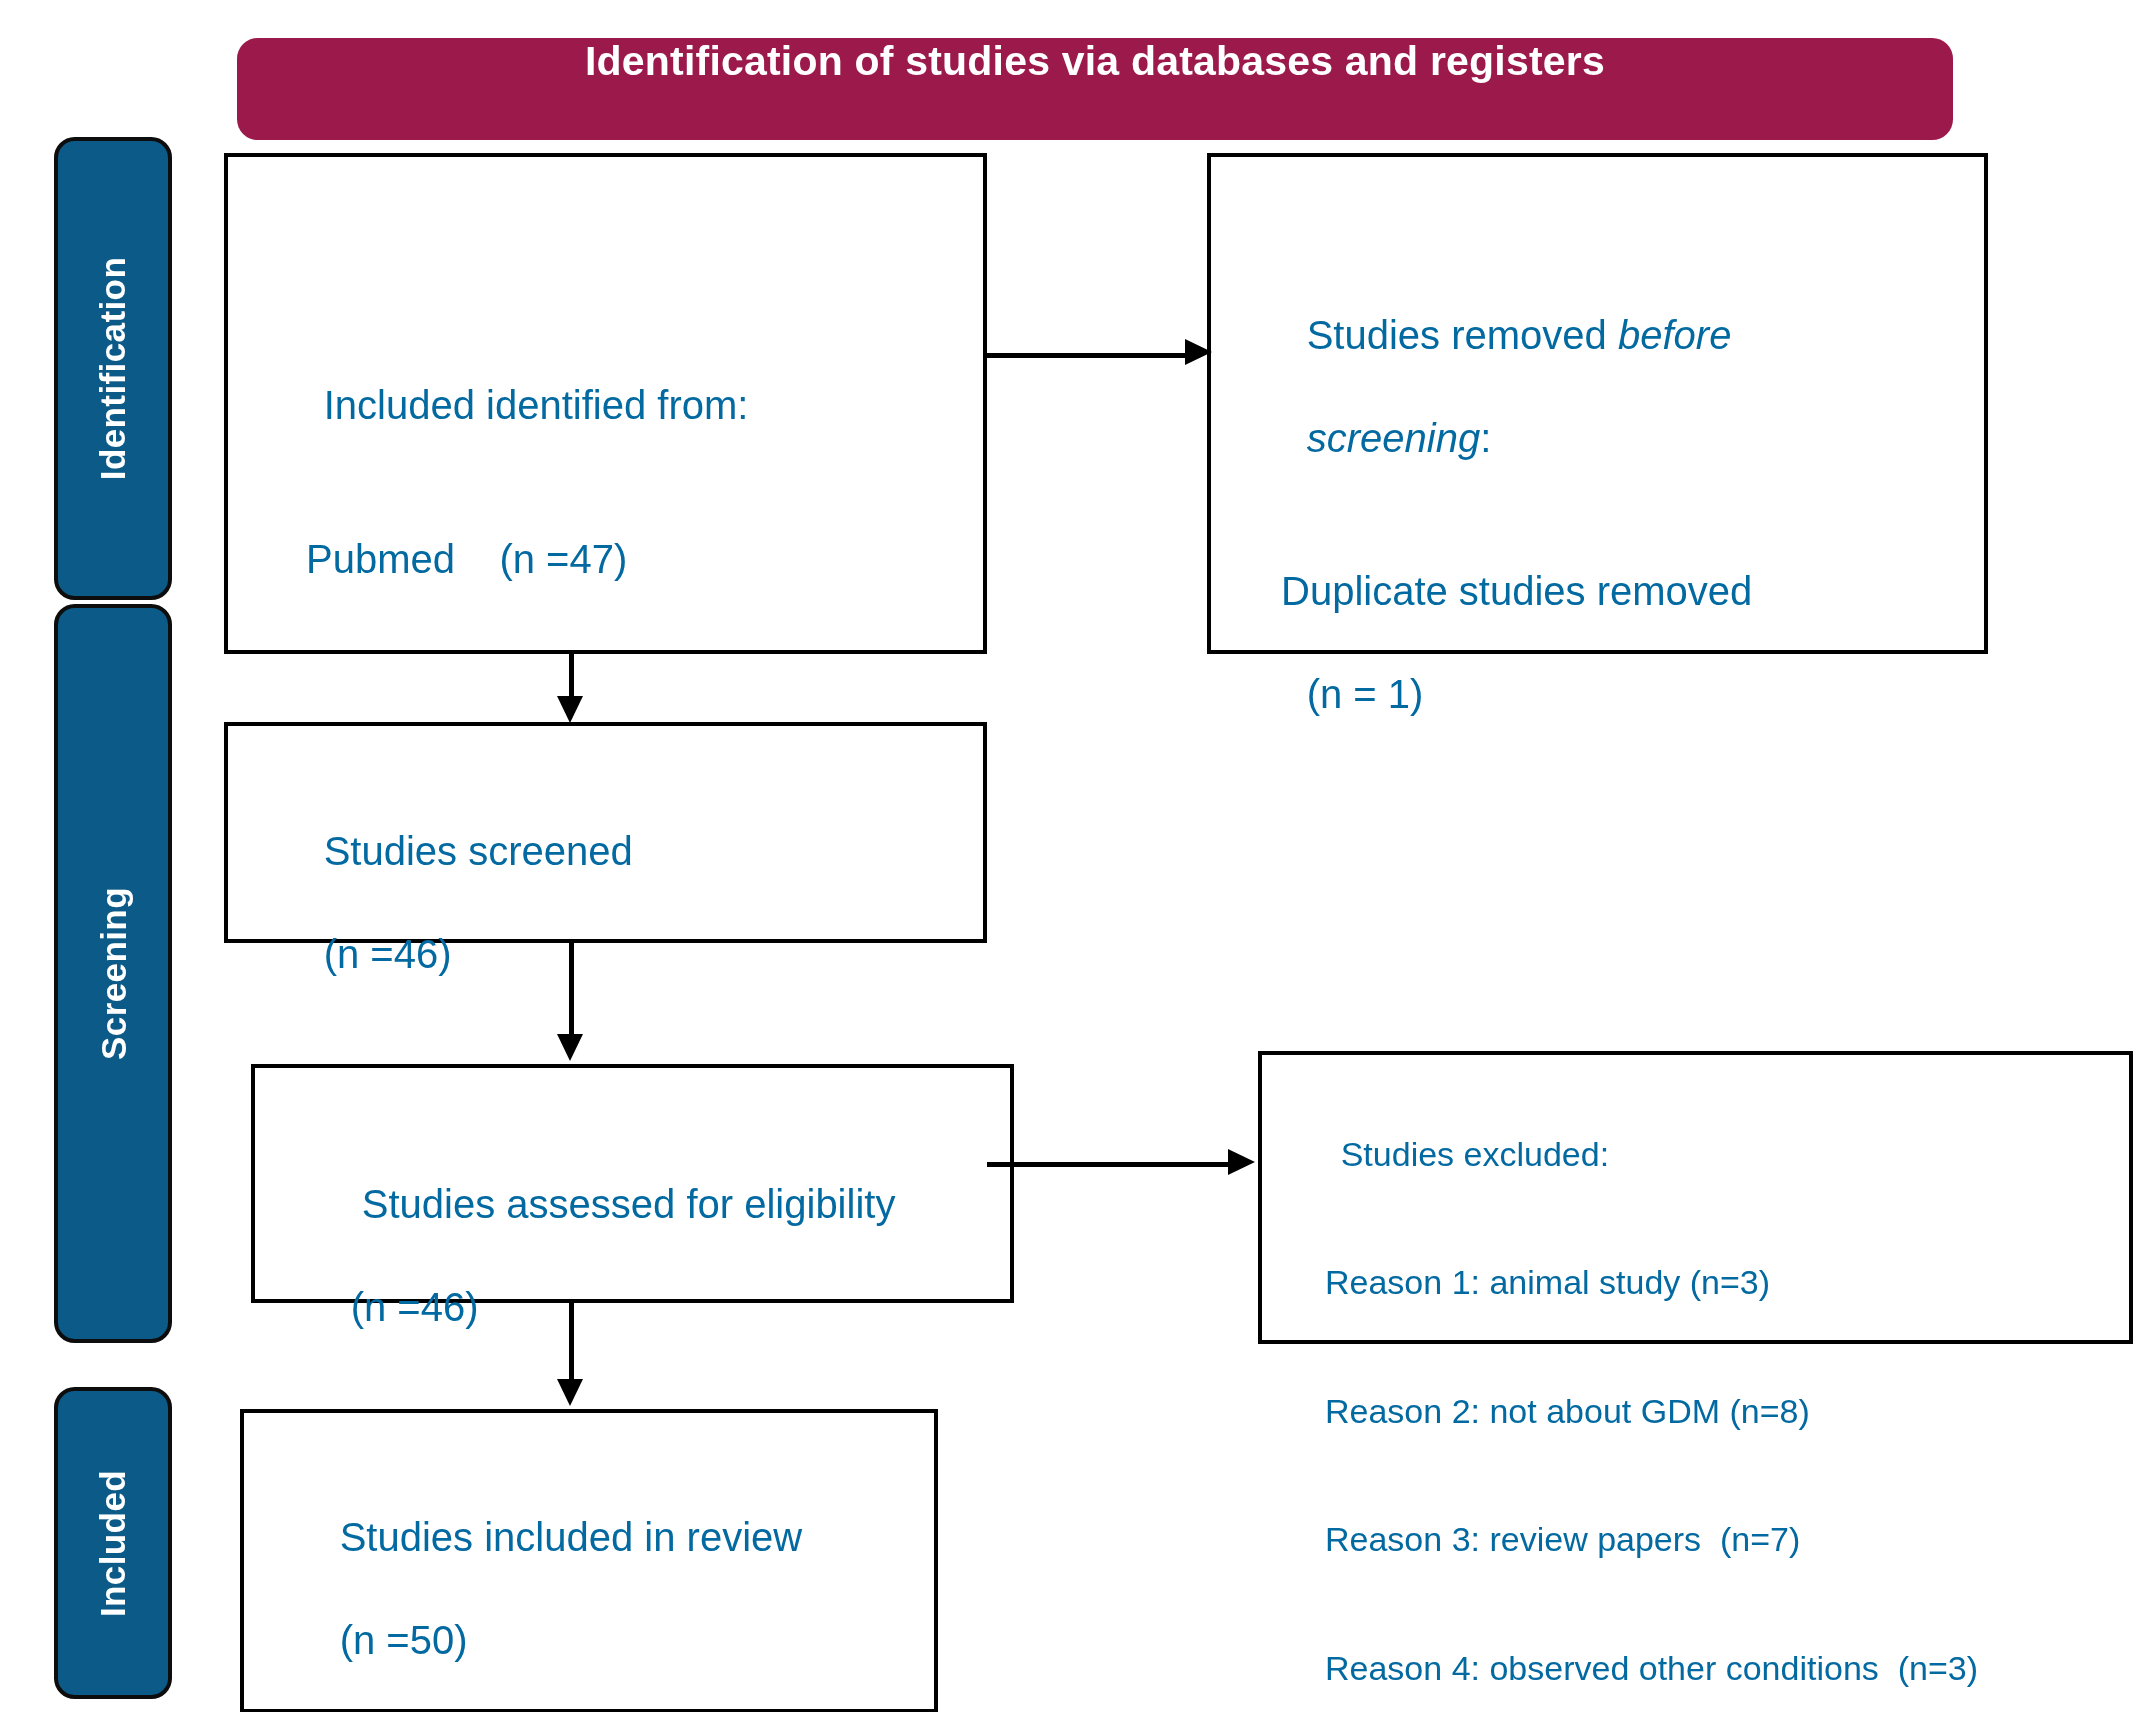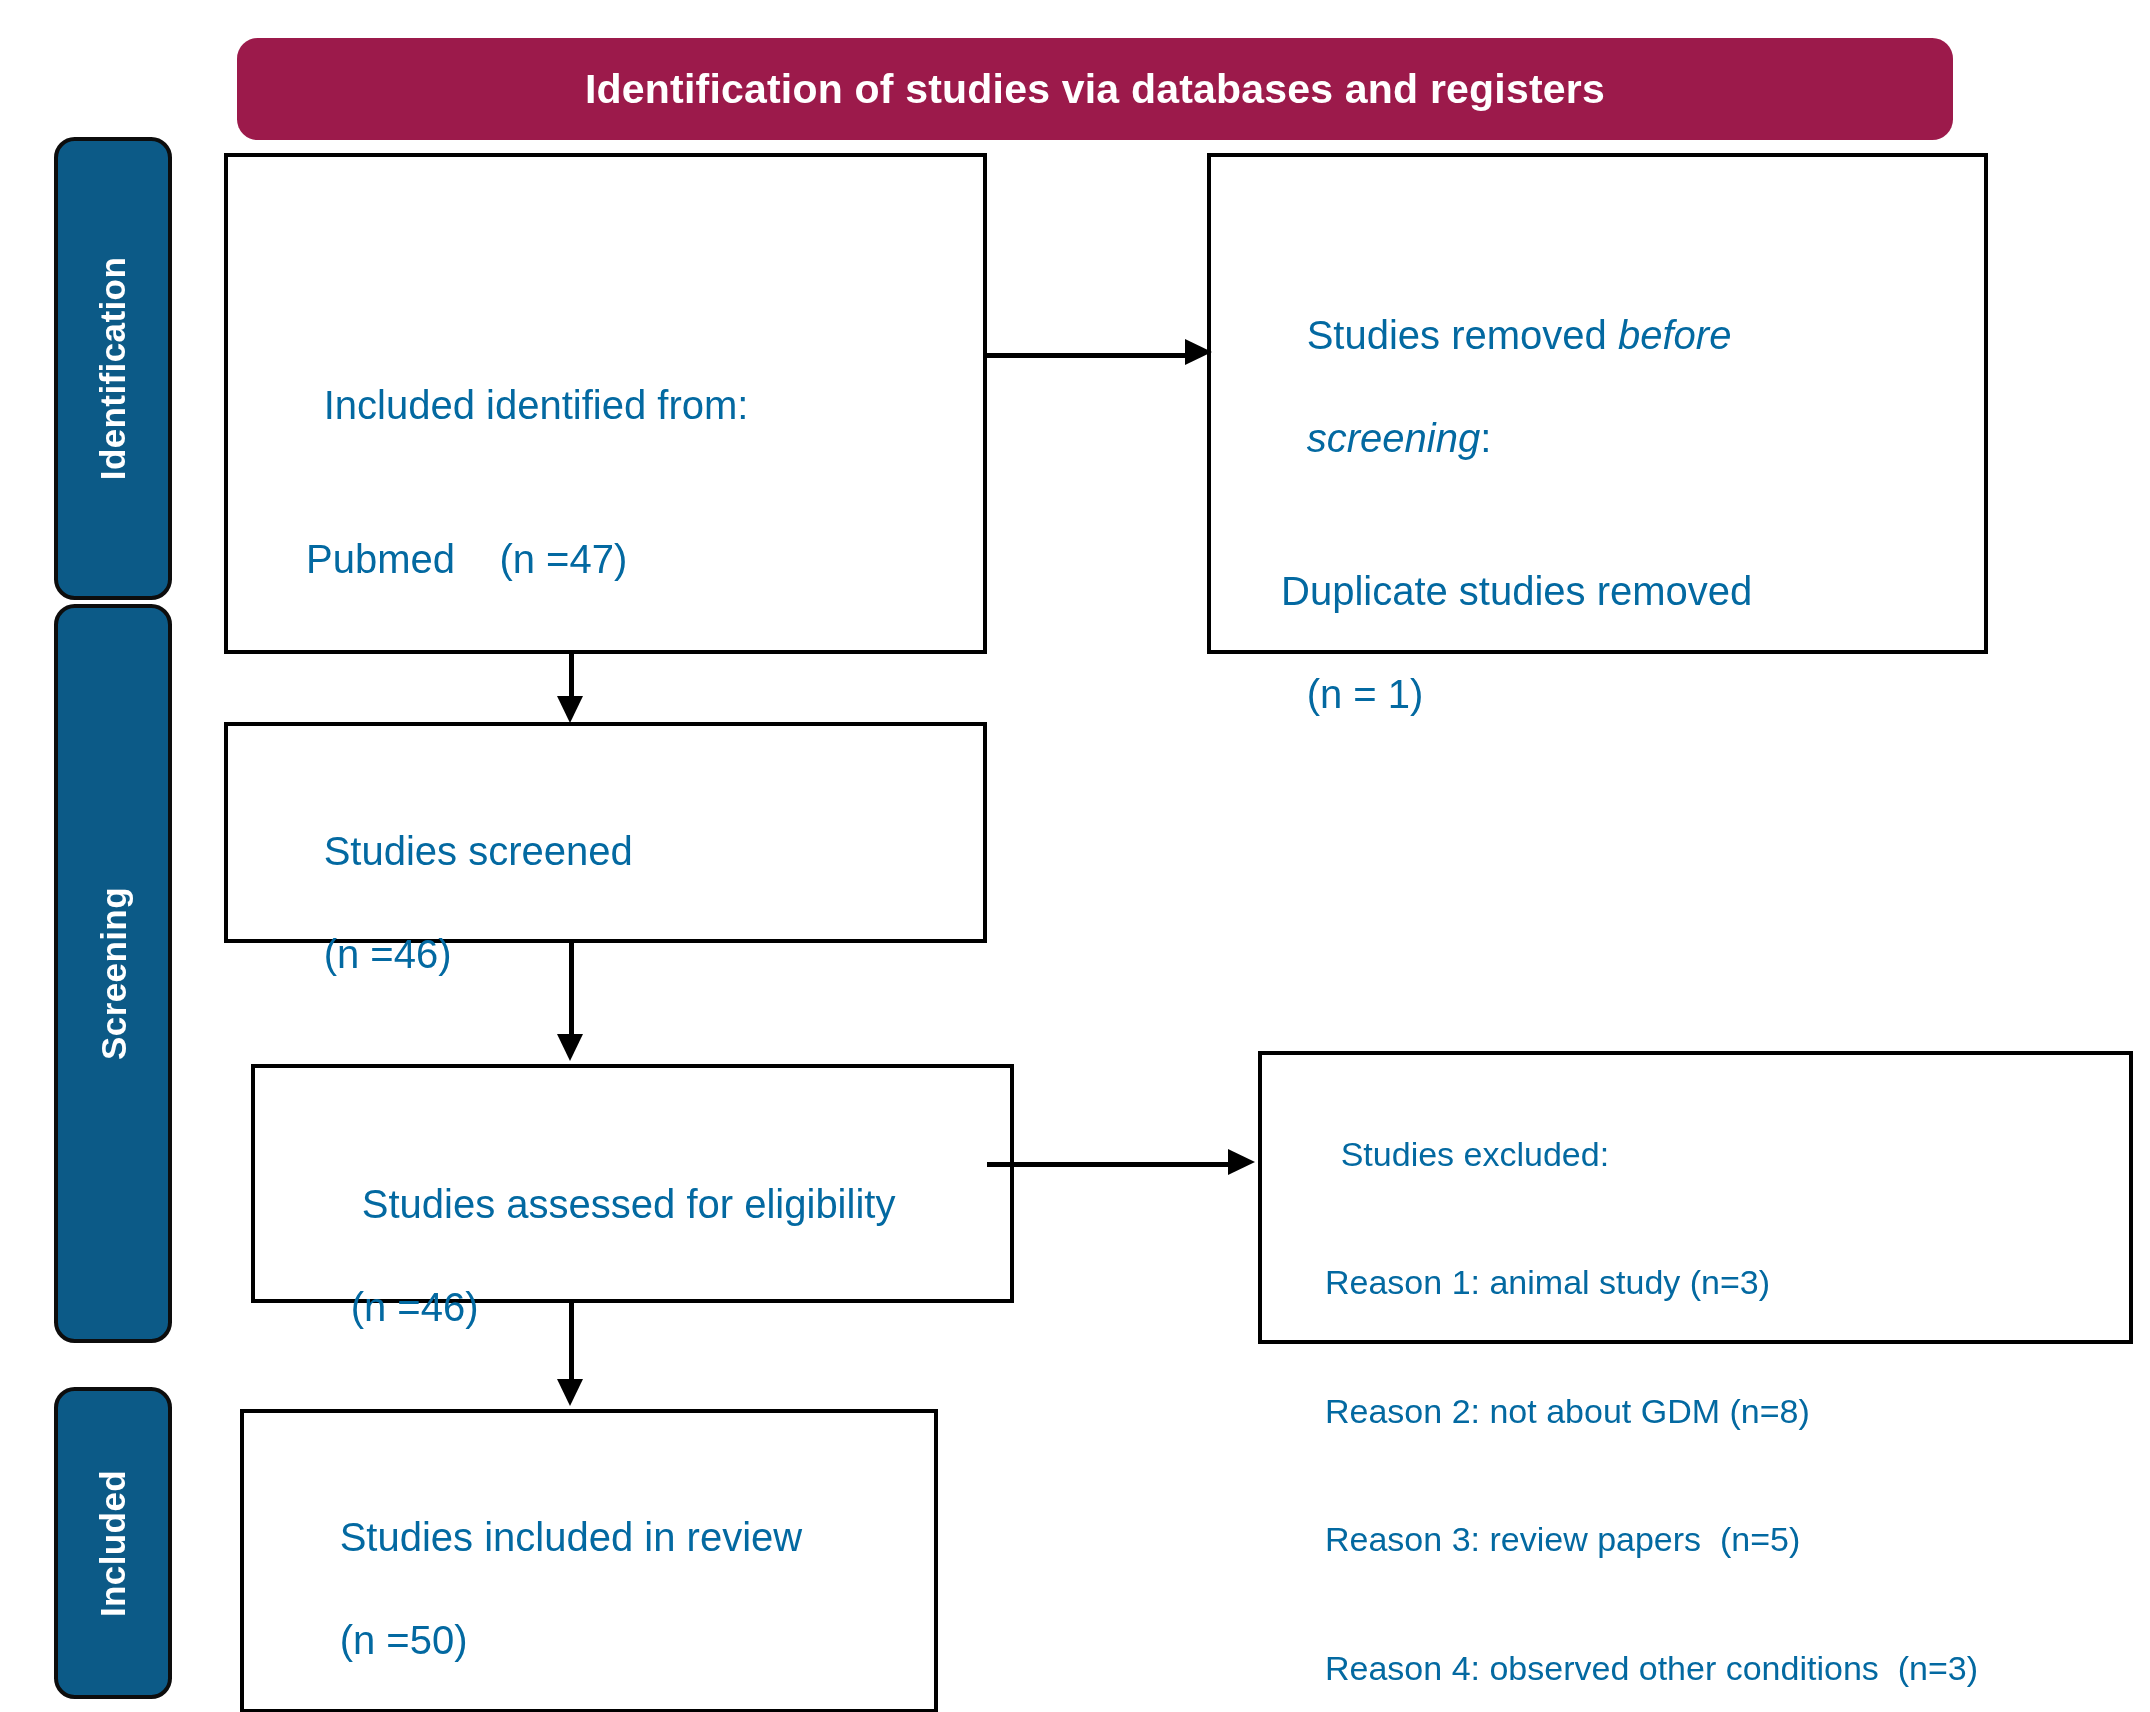--- a/index.html
+++ b/index.html
@@ -50,21 +50,21 @@
   
   #header-banner {
     position: absolute;
     left: 237px;
     top: 38px;
     width: 1716px;
     height: 102px;
     background: #9c1a4b;
     border-radius: 20.7px;
     display: flex;
-    align-items: center;
+    align-items: flex-start;
     justify-content: center;
     box-sizing: border-box;
   }
   #header-banner .banner-title {
     color: #ffffff;
     font-weight: bold;
     font-size: 41px;
     letter-spacing: 0.2px;
     white-space: nowrap;
   }
@@ -200,21 +200,21 @@
       <span> Studies assessed for eligibility</span><br>
       <span>(n =46)</span>
     </div>
   </div>
 
   <div id="box-excluded" class="flow-box">
     <div class="box-text small">
       <span>Studies excluded:</span><br>
       <span class="indent-2">Reason 1: animal study (n=3)</span>
       <span class="indent-2">Reason 2: not about GDM (n=8)</span>
-      <span class="indent-2">Reason 3: review papers  (n=5)</span>
+      <span class="indent-2">Reason 3: review papers  (n=7)</span>
       <span class="indent-2">Reason 4: observed other conditions  (n=3)</span>
     </div>
   </div>
 
   <div id="box-included" class="flow-box">
     <div class="box-text">
       <span>Studies included in review</span><br>
       <span>(n =50)</span>
     </div>
   </div>

